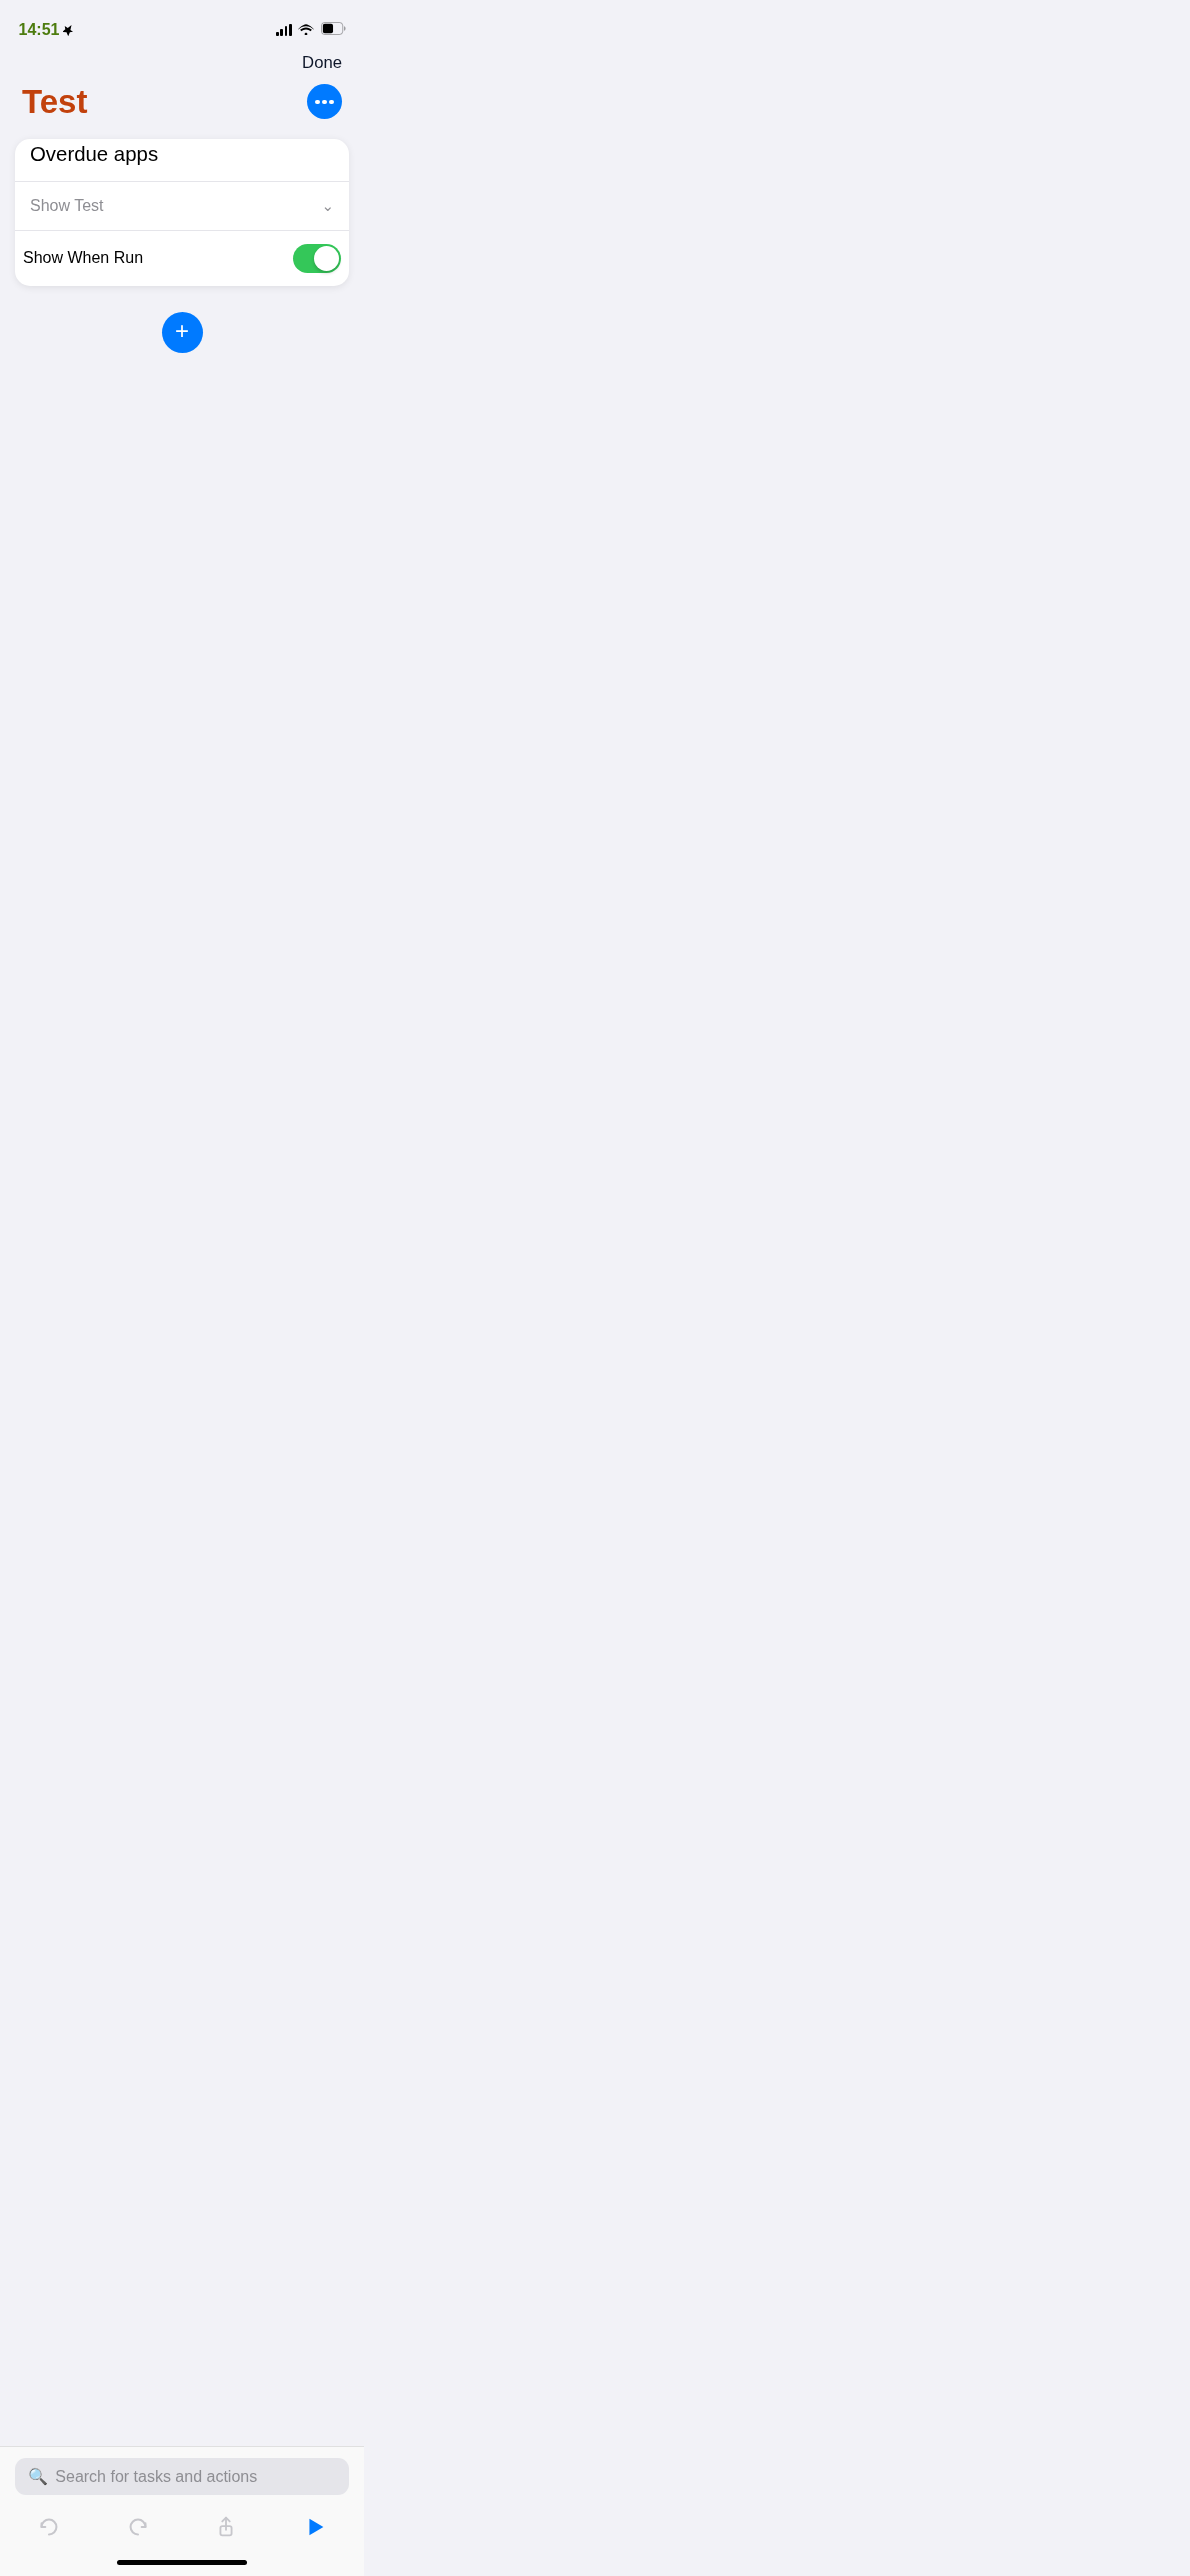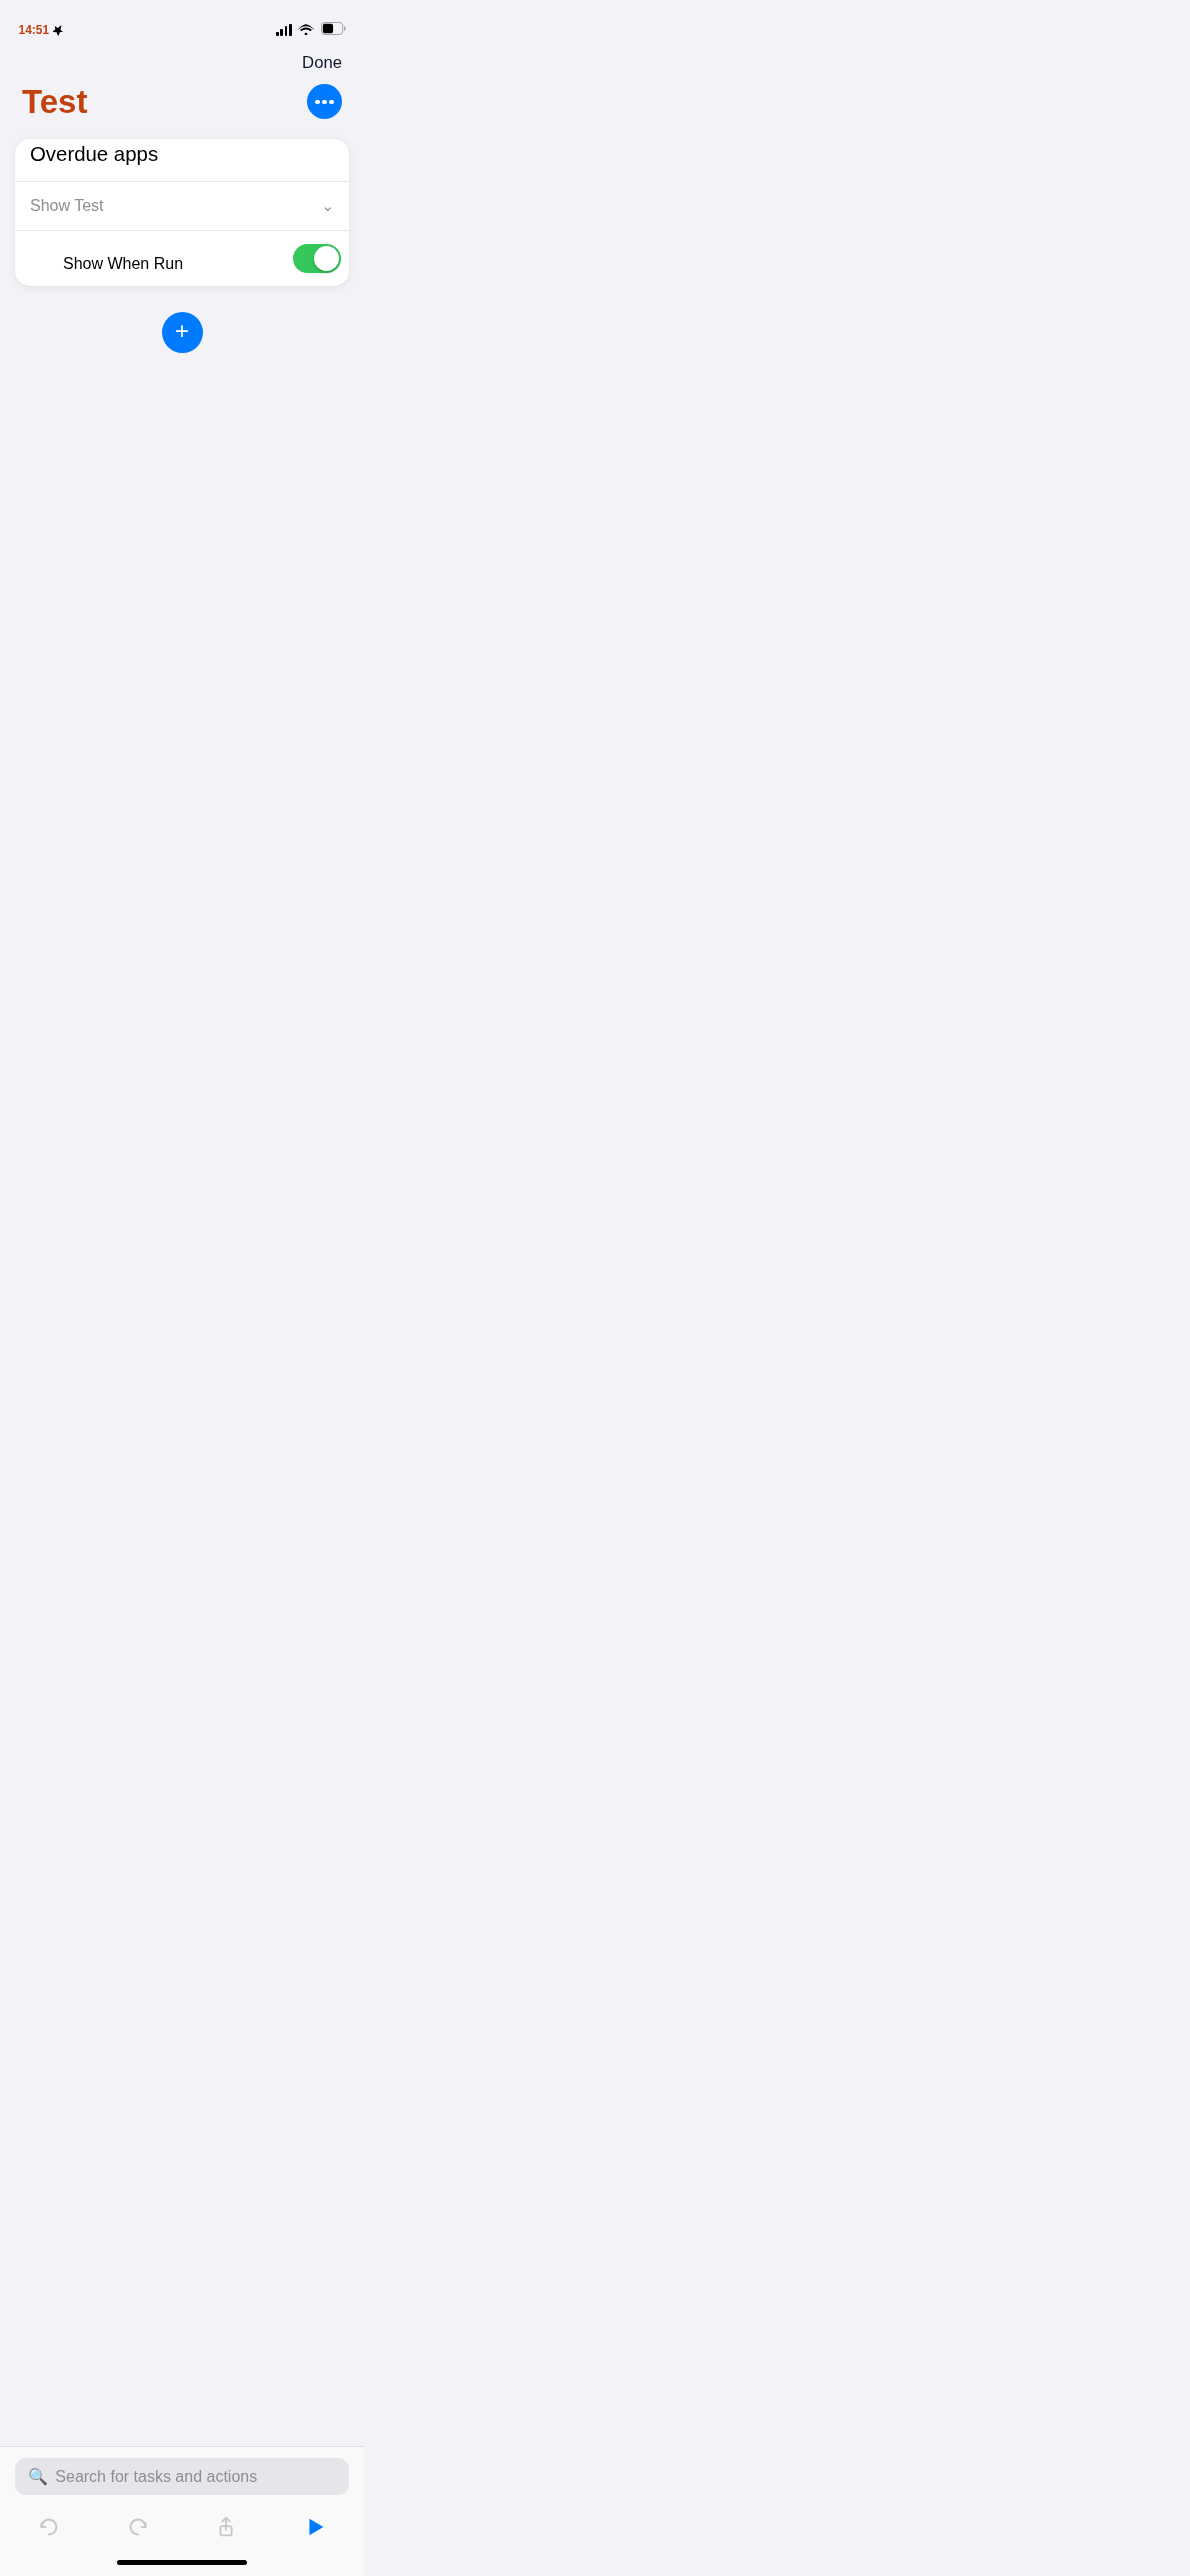--- a/index.html
+++ b/index.html
@@ -16,23 +16,23 @@
 
     
     .status-bar {
       display: flex;
       justify-content: space-between;
       align-items: center;
       padding: 13px 18.5px 0 18.5px;
       height: 46px;
     }
     .status-time {
-      font-size: 12px;
+      font-size: 16px;
       font-weight: 600;
-      color: #c2410c;
+      color: #4d7c0f;
       display: flex;
       align-items: center;
       gap: 3.7px;
     }
     .status-icons {
       display: flex;
       align-items: center;
       gap: 6.5px;
     }
     .signal-icon {
@@ -164,24 +164,23 @@
       color: #8E8E93;
     }
     .chevron-down {
       color: #8E8E93;
       font-size: 15px;
     }
 
     
     .show-when-run-row {
       display: flex;
-      align-items: flex-end;
+      align-items: center;
       justify-content: space-between;
       padding: 13px 8px;
-      margin-left: 40px;
     }
     .show-when-run-label {
       font-size: 16px;
       color: #000;
       font-weight: 400;
     }
 
     
     .toggle-container {
       position: relative;

